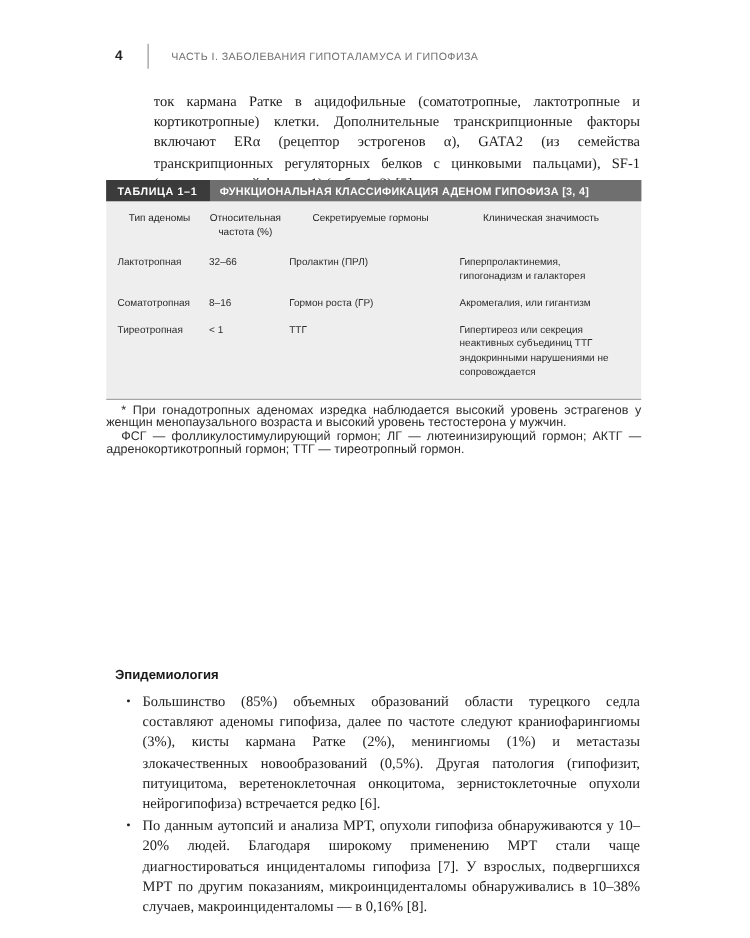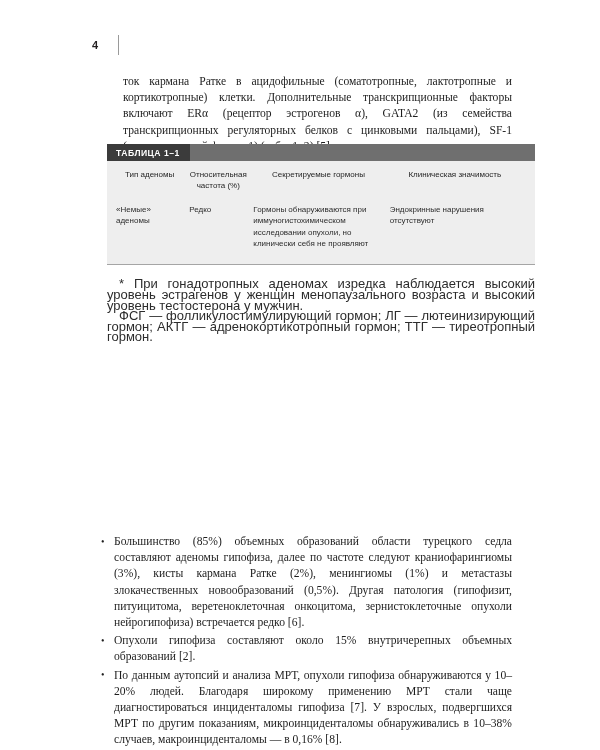--- a/index.html
+++ b/index.html
@@ -63,21 +63,21 @@
     font-size: 11.6px;
     line-height: 16.2px;
     text-align: justify;
     color: #1d1d1d;
   }
   .intro p { margin: 0; }
 
   
   .table-block {
     position: absolute;
-    left: 107px;
+    left: 85px;
     top: 144px;
     width: 428px;
   }
   .tbl-titlebar {
     display: flex;
     align-items: stretch;
     height: 17px;
     background: #6f6f6f;
   }
   .tbl-tag {
@@ -139,24 +139,24 @@
   table.adenoma col.c3 { width: 134px; }
   table.adenoma col.c4 { width: 134px; }
 
   .tbl-footrule {
     border-top: 1px solid #a5a5a5;
     margin: 0;
     height: 0;
   }
   .tbl-notes {
     font-family: "Liberation Sans", sans-serif;
-    font-size: 13px;
+    font-size: 10px;
     line-height: 10.6px;
     color: #2c2c2c;
-    padding-top: 14px;
+    padding-top: 4px;
     text-align: justify;
   }
   .tbl-notes p { margin: 0; text-indent: 12px; }
 
   
   .section {
     position: absolute;
     left: 92px;
     top: 534px;
     width: 420px;
@@ -192,64 +192,78 @@
   }
 </style>
 </head>
 <body>
 
 <div class="page">
 
   <div class="runhead">
     <span class="folio">4</span>
     <span class="rule"></span>
+    <span class="rh-title">ЧАСТЬ I. ЗАБОЛЕВАНИЯ ГИПОТАЛАМУСА И ГИПОФИЗА</span>
   </div>
 
   <div class="intro">
     <p>ток кармана Ратке в ацидофильные (соматотропные, лактотропные и кортикотропные) клетки. Дополнительные транскрипционные факторы включают ERα (рецептор эстрогенов α), GATA2 (из семейства транскрипционных регуляторных белков с цинковыми пальцами), SF-1 (стероидогенный фактор 1) (табл. 1–2) [5].</p>
   </div>
 
   <div class="table-block">
     <div class="tbl-titlebar">
       <div class="tbl-tag">ТАБЛИЦА 1–1</div>
+      <div class="tbl-caption">ФУНКЦИОНАЛЬНАЯ КЛАССИФИКАЦИЯ АДЕНОМ ГИПОФИЗА [3, 4]</div>
     </div>
     <div class="tbl-body">
       <table class="adenoma">
         <colgroup>
           <col class="c1">
             <col class="c2">
             <col class="c3">
             <col class="c4">
         </colgroup>
         <thead>
           <tr>
             <th>Тип аденомы</th>
             <th>Относительная частота (%)</th>
             <th>Секретируемые гормоны</th>
             <th>Клиническая значимость</th>
           </tr>
         </thead>
         <tbody>
           <tr>
-            <td>«Немые» аденомы</td>
-            <td>Редко</td>
-            <td>Гормоны обнаруживаются при иммуногистохимическом исследовании опухоли, но клинически себя не проявляют</td>
-            <td>Эндокринные нарушения отсутствуют</td>
+            <td>Лактотропная</td>
+            <td>32–66</td>
+            <td>Пролактин (ПРЛ)</td>
+            <td>Гиперпролактинемия, гипогонадизм и галакторея</td>
+          </tr>
+          <tr>
+            <td>Соматотропная</td>
+            <td>8–16</td>
+            <td>Гормон роста (ГР)</td>
+            <td>Акромегалия, или гигантизм</td>
+          </tr>
+          <tr>
+            <td>Тиреотропная</td>
+            <td>&lt; 1</td>
+            <td>ТТГ</td>
+            <td>Гипертиреоз или секреция неактивных субъединиц ТТГ эндокринными нарушениями не сопровождается</td>
           </tr>
         </tbody>
       </table>
     </div>
     <div class="tbl-footrule"></div>
     <div class="tbl-notes">
       <p>* При гонадотропных аденомах изредка наблюдается высокий уровень эстрагенов у женщин менопаузального возраста и высокий уровень тестостерона у мужчин.</p>
       <p>ФСГ — фолликулостимулирующий гормон; ЛГ — лютеинизирующий гормон; АКТГ — адренокортикотропный гормон; ТТГ — тиреотропный гормон.</p>
     </div>
   </div>
 
   <div class="section">
+    <h2>Эпидемиология</h2>
     <ul class="bullets">
       <li>Большинство (85%) объемных образований области турецкого седла составляют аденомы гипофиза, далее по частоте следуют краниофарингиомы (3%), кисты кармана Ратке (2%), менингиомы (1%) и метастазы злокачественных новообразований (0,5%). Другая патология (гипофизит, питуицитома, веретеноклеточная онкоцитома, зернистоклеточные опухоли нейрогипофиза) встречается редко [6].</li>
-      <li>Опухоли гипофиза составляют около 15% внутричерепных объемных образований [2].</li>
       <li>По данным аутопсий и анализа МРТ, опухоли гипофиза обнаруживаются у 10–20% людей. Благодаря широкому применению МРТ стали чаще диагностироваться инциденталомы гипофиза [7]. У взрослых, подвергшихся МРТ по другим показаниям, микроинциденталомы обнаруживались в 10–38% случаев, макроинциденталомы — в 0,16% [8].</li>
     </ul>
   </div>
 
 </div>
 
 </body></html>

